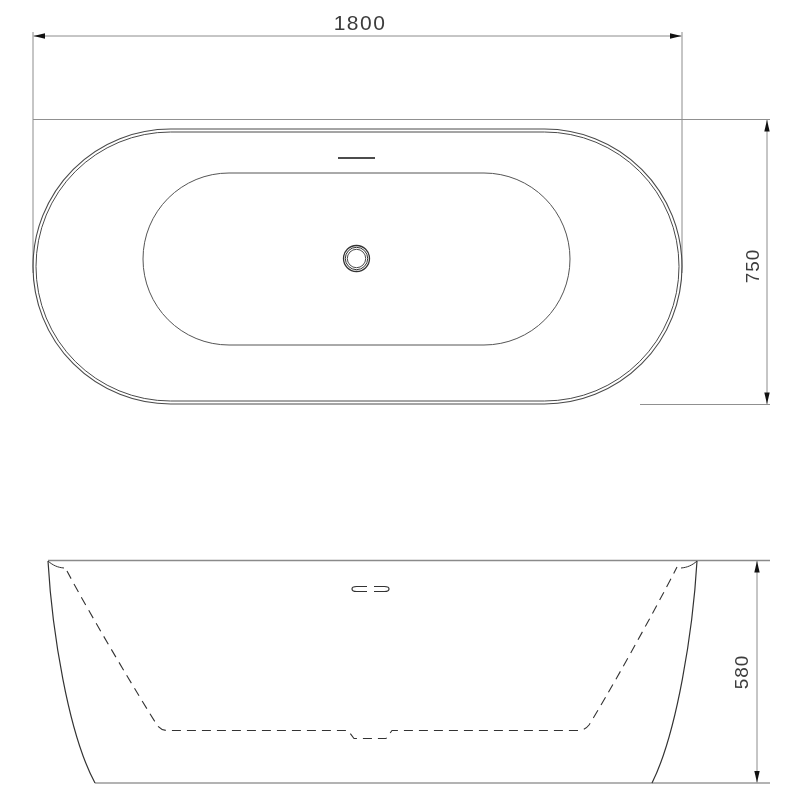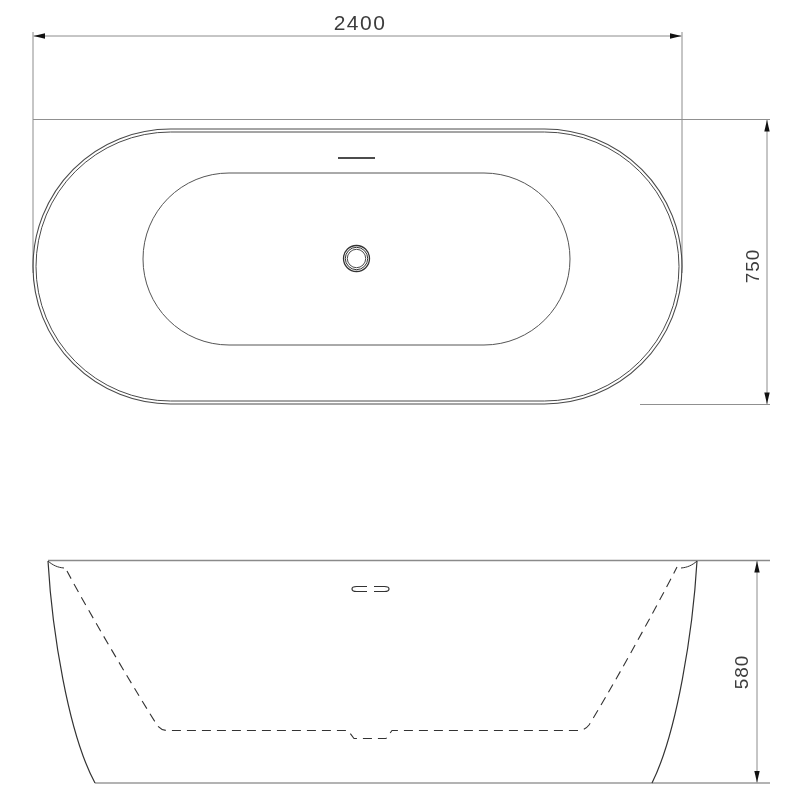--- a/index.html
+++ b/index.html
@@ -68,18 +68,18 @@
 
       <path d="M367,586.5 L356.5,586.5 Q352,586.5 352,589 Q352,591.5 356.5,591.5 L367,591.5" stroke="#333" stroke-width="1.2"></path>
       <path d="M374,586.5 L384.5,586.5 Q389,586.5 389,589 Q389,591.5 384.5,591.5 L374,591.5" stroke="#333" stroke-width="1.2"></path>
 
       <line x1="757" y1="561" x2="757" y2="782.5" stroke="#8c8c8c" stroke-width="1"></line>
       <polygon points="757,561 754.3,572.5 759.7,572.5" fill="#111"></polygon>
       <polygon points="757,782.5 754.3,771 759.7,771" fill="#111"></polygon>
     </g>
   </svg>
 
-  <span class="dim-label" style="left:327px;top:13px;width:66px;">2400</span>
+  <span class="dim-label" style="left:327px;top:13px;width:66px;">1800</span>
 
   <span class="dim-label small v" style="left:722px;top:256px;width:62px;">750</span>
 
   <span class="dim-label small v" style="left:711px;top:662px;width:62px;">580</span>
 </div>
 
 </body></html>

